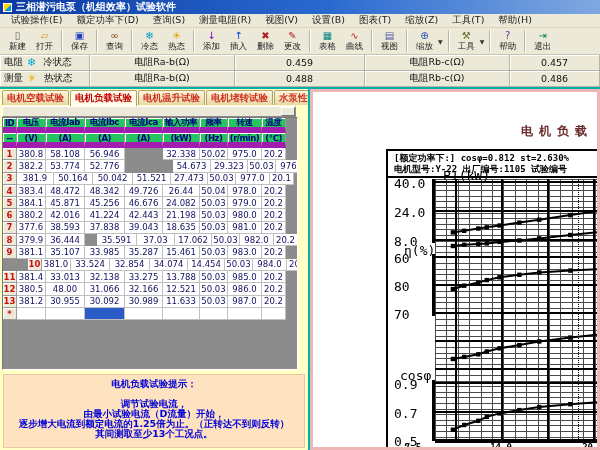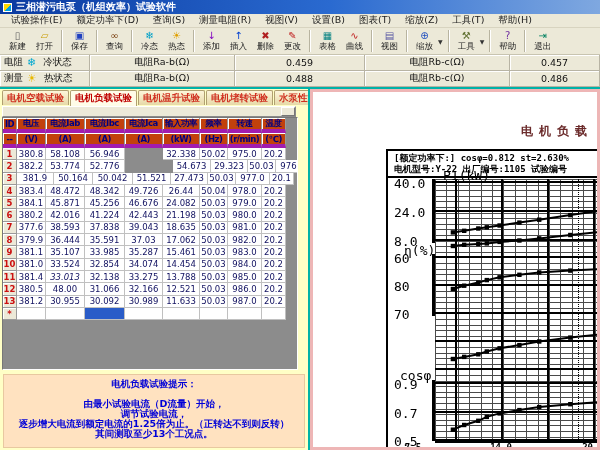--- a/index.html
+++ b/index.html
@@ -51,22 +51,22 @@
     border:1px solid;border-color:#fff #8a8a8a #8a8a8a #fff;}
   .tabstrip-btn{position:absolute;right:0;top:0;width:14px;height:9px;background:#ece9d8;
     border:1px solid;border-color:#fff #777 #777 #fff;}
   .grid{position:absolute;left:2px;top:28px;width:296px;height:253px;background:#8c8c8c;
     border:1px solid;border-color:#777 #fff #fff #777;overflow:hidden;}
   .trow{display:flex;}
   .hrow{height:15px;}
   .drow{height:12.3px;}
   .cell{flex:none;display:flex;align-items:center;justify-content:center;overflow:hidden;
     font-size:8.5px;white-space:nowrap;}
-  .hcell{background:#c2410c;color:#000080;font-weight:bold;
-    border-right:1px solid #9a9a9a;border-bottom:4px solid #a21caf;
+  .hcell{background:#22c55e;color:#000080;font-weight:bold;
+    border-right:1px solid #9a9a9a;border-bottom:6px solid #a21caf;
     box-shadow:inset 1px 1px 0 #fff;letter-spacing:-0.5px;text-align:center;}
   .dcell{background:#fff;color:#101060;border-right:1px solid #c0c0c0;border-bottom:1px solid #c0c0c0;}
   .idcell{background:#ece9d8;color:#cc1010;font-weight:bold;
     border-right:1px solid #9a9a9a;border-bottom:1px solid #9a9a9a;box-shadow:inset 1px 1px 0 #fff;}
   .selcell{background:#2a5cc8;}
   .hint{position:absolute;left:3px;top:285px;width:302px;height:74px;background:#ffe2c0;
     border:1px solid #e8c8a0;text-align:center;color:#0000d8;font-weight:bold;
     font-size:9.5px;line-height:10px;padding-top:4px;}
   .hint div{height:10px;white-space:nowrap;overflow:hidden;}
   
@@ -364,53 +364,53 @@
           <div class="cell dcell" style="width: 38px;">39.043</div>
           <div class="cell dcell" style="width: 37px;">18.635</div>
           <div class="cell dcell" style="width: 28px;">50.03</div>
           <div class="cell dcell" style="width: 34px;">981.0</div>
           <div class="cell dcell" style="width: 24px;">20.2</div>
         </div>
         <div class="trow drow">
           <div class="cell idcell" style="width: 14px;">8</div>
           <div class="cell dcell" style="width: 29px;">379.9</div>
           <div class="cell dcell" style="width: 39px;">36.444</div>
-          <div class="cell dcell" style="width: 40px;">35.591</div>
+          <div class="cell dcell" style="width: 40px; margin-left: 12px;">35.591</div>
           <div class="cell dcell" style="width: 38px;">37.03</div>
           <div class="cell dcell" style="width: 37px;">17.062</div>
           <div class="cell dcell" style="width: 28px;">50.03</div>
           <div class="cell dcell" style="width: 34px;">982.0</div>
           <div class="cell dcell" style="width: 24px;">20.2</div>
         </div>
         <div class="trow drow">
           <div class="cell idcell" style="width: 14px;">9</div>
           <div class="cell dcell" style="width: 29px;">381.1</div>
           <div class="cell dcell" style="width: 39px;">35.107</div>
           <div class="cell dcell" style="width: 40px;">33.985</div>
           <div class="cell dcell" style="width: 38px;">35.287</div>
           <div class="cell dcell" style="width: 37px;">15.461</div>
           <div class="cell dcell" style="width: 28px;">50.03</div>
           <div class="cell dcell" style="width: 34px;">983.0</div>
           <div class="cell dcell" style="width: 24px;">20.2</div>
         </div>
         <div class="trow drow">
-          <div class="cell idcell" style="width: 14px;">10</div>
+          <div class="cell idcell" style="width: 14px; margin-left: 25px;">10</div>
           <div class="cell dcell" style="width: 29px;">381.0</div>
           <div class="cell dcell" style="width: 39px;">33.524</div>
           <div class="cell dcell" style="width: 40px;">32.854</div>
           <div class="cell dcell" style="width: 38px;">34.074</div>
           <div class="cell dcell" style="width: 37px;">14.454</div>
           <div class="cell dcell" style="width: 28px;">50.03</div>
           <div class="cell dcell" style="width: 34px;">984.0</div>
           <div class="cell dcell" style="width: 24px;">20.2</div>
         </div>
         <div class="trow drow">
           <div class="cell idcell" style="width: 14px;">11</div>
           <div class="cell dcell" style="width: 29px;">381.4</div>
-          <div class="cell dcell" style="width: 39px; font-style: italic;">33.013</div>
+          <div class="cell dcell" style="width: 39px;">33.013</div>
           <div class="cell dcell" style="width: 40px;">32.138</div>
           <div class="cell dcell" style="width: 38px;">33.275</div>
           <div class="cell dcell" style="width: 37px;">13.788</div>
           <div class="cell dcell" style="width: 28px;">50.03</div>
           <div class="cell dcell" style="width: 34px;">985.0</div>
           <div class="cell dcell" style="width: 24px;">20.2</div>
         </div>
         <div class="trow drow">
           <div class="cell idcell" style="width: 14px;">12</div>
           <div class="cell dcell" style="width: 29px;">380.5</div>
@@ -441,22 +441,22 @@
           <div class="cell dcell" style="width: 38px;"></div>
           <div class="cell dcell" style="width: 37px;"></div>
           <div class="cell dcell" style="width: 28px;"></div>
           <div class="cell dcell" style="width: 34px;"></div>
           <div class="cell dcell" style="width: 24px;"></div>
         </div>
       </div>
     <div class="hint" id="hint">
         <div>电机负载试验提示：</div>
         <div></div>
+        <div>调节试验电流，</div>
         <div>由最小试验电流（D流量）开始，</div>
-        <div>调节试验电流，</div>
         <div>逐步增大电流到额定电流的1.25倍为止。（正转达不到则反转）</div>
         <div>其间测取至少13个工况点。</div>
       </div>
   </div>
 
   <div class="divider-v"></div>
 
   <div class="right-panel">
     <div class="chart-title">电机负载</div>
     <div class="chart-box" id="chartbox">

